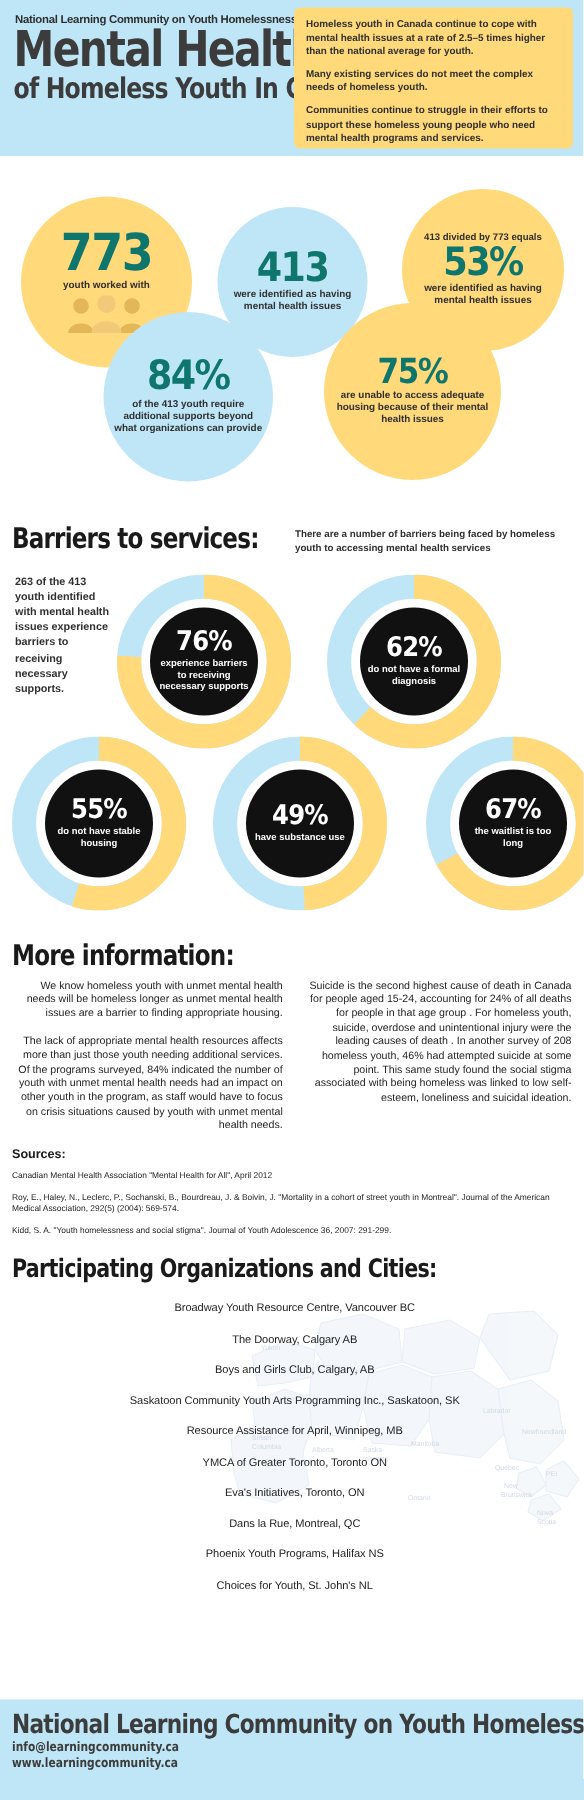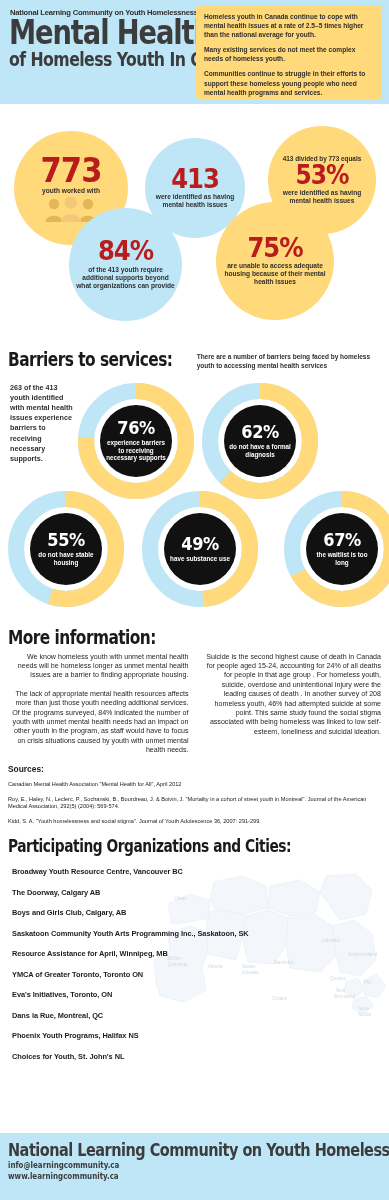--- a/index.html
+++ b/index.html
@@ -99,21 +99,21 @@
     display:flex;flex-direction:column;
     align-items:center;justify-content:center;
     text-align:center;
     box-sizing:border-box;
   }
   .circ.yellow{background:#ffd97a;}
   .circ.blue{background:#bfe6f7;}
   .big-num{
     font-family:"DejaVu Sans Condensed","Liberation Sans Narrow","Liberation Sans",sans-serif;
     font-weight:bold;
-    color:#b91c1c;
+    color:#0f766e;
     line-height:0.9;
     letter-spacing:-1px;
   }
   .circ-cap{
     font-size:6.6px;
     font-weight:bold;
     line-height:1.22;
     color:#2f2f2f;
     margin-top:2px;
     padding:0 6px;
@@ -171,22 +171,22 @@
   .orgs{position:relative;padding:0 8px;margin-top:10px;height:215px;box-sizing:border-box;}
   .map-bg{position:absolute;left:150px;top:28px;width:240px;height:185px;opacity:0.5;pointer-events:none;}
   .orgs-title{
     font-family:"DejaVu Sans Condensed","Liberation Sans Narrow","Liberation Sans",sans-serif;
     font-weight:bold;font-size:17px;letter-spacing:-0.5px;color:#1a1a1a;
     transform:scaleX(0.9);transform-origin:left center;
   }
   .orgs-list{position:relative;margin-top:11px;}
   .orgs-list li{
     list-style:none;
-    font-size:7.4px;font-weight:bold;color:#1c1c1c;
-    margin:0 0 11.5px 0;letter-spacing:-0.05px;
+    font-size:7.4px;font-weight:normal;color:#1c1c1c;
+    margin:0 0 11.5px 0;letter-spacing:-0.05px;text-align:center;
   }
   .orgs-list{margin-left:0;padding-left:4px;}
 
   
   .footer{
     position:absolute;left:0;bottom:0;width:389px;height:67px;
     background:#bfe6f7;box-sizing:border-box;padding:7px 8px;
   }
   .ft-title{
     font-family:"DejaVu Sans Condensed","Liberation Sans Narrow","Liberation Sans",sans-serif;
@@ -248,21 +248,21 @@
       <div class="big-num" style="font-size:26px;">53%</div>
       <div class="circ-cap">were identified as having mental health issues</div>
     </div>
 
     <div class="circ blue" style="left:69px;top:104px;width:113px;height:113px;">
       <div class="big-num" style="font-size:27px;">84%</div>
       <div class="circ-cap">of the 413 youth require additional supports beyond what organizations can provide</div>
     </div>
 
     <div class="circ yellow" style="left:216px;top:98px;width:118px;height:118px;">
-      <div class="big-num" style="font-size:27px;">75%</div>
+      <div class="big-num" style="font-size:23px;">75%</div>
       <div class="circ-cap">are unable to access adequate housing because of their mental health issues</div>
     </div>
   </div>
 
   <div class="sec-head" style="margin-top:-6px;">
     <div class="sec-title">Barriers to services:</div>
     <div class="sec-note" style="max-width:215px;margin-left:6px;">There are a number of barriers being faced by homeless youth to accessing mental health services</div>
   </div>
 
   <div class="barriers">
@@ -272,21 +272,21 @@
       <svg viewBox="0 0 36 36" width="116" height="116">
         <circle cx="18" cy="18" r="15.5" fill="none" stroke="#bfe6f7" stroke-width="5"></circle>
         <circle class="arc" cx="18" cy="18" r="15.5" fill="none" stroke="#ffd97a" stroke-width="5" transform="rotate(-90 18 18)" stroke-dasharray="74.02 23.37"></circle>
       </svg>
       <div class="hub">
         <div class="hub-pct">76%</div>
         <div class="hub-lbl">experience barriers to receiving necessary supports</div>
       </div>
     </div>
 
-    <div class="donut" style="left:202px;top:12px;">
+    <div class="donut" style="left:218px;top:12px;">
       <svg viewBox="0 0 36 36" width="116" height="116">
         <circle cx="18" cy="18" r="15.5" fill="none" stroke="#bfe6f7" stroke-width="5"></circle>
         <circle class="arc" cx="18" cy="18" r="15.5" fill="none" stroke="#ffd97a" stroke-width="5" transform="rotate(-90 18 18)" stroke-dasharray="60.38 37.01"></circle>
       </svg>
       <div class="hub">
         <div class="hub-pct">62%</div>
         <div class="hub-lbl">do not have a formal diagnosis</div>
       </div>
     </div>
 

